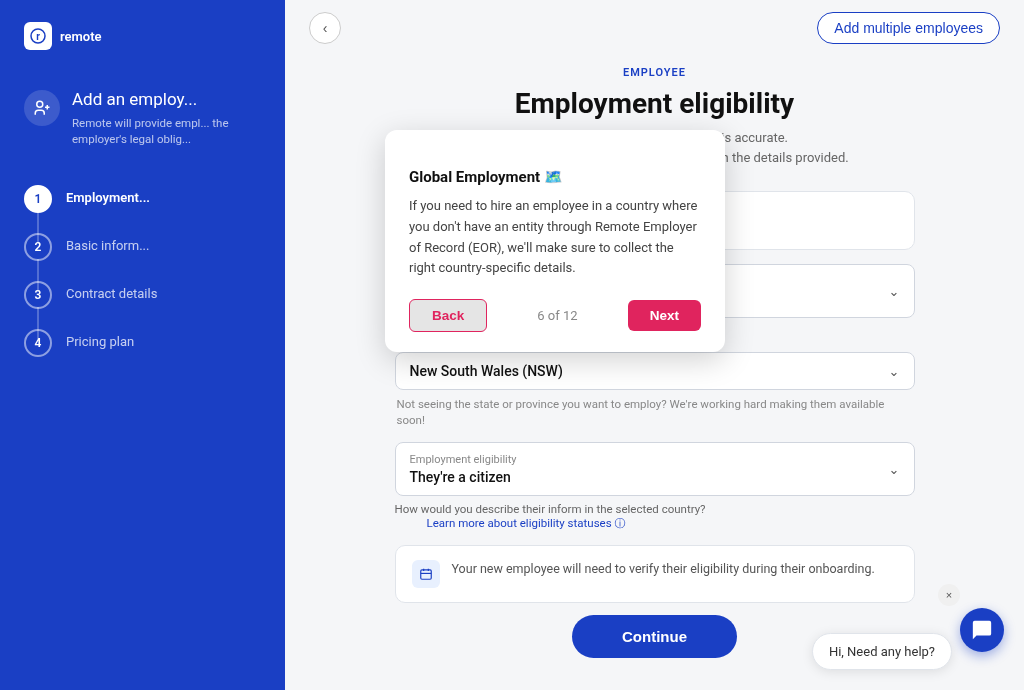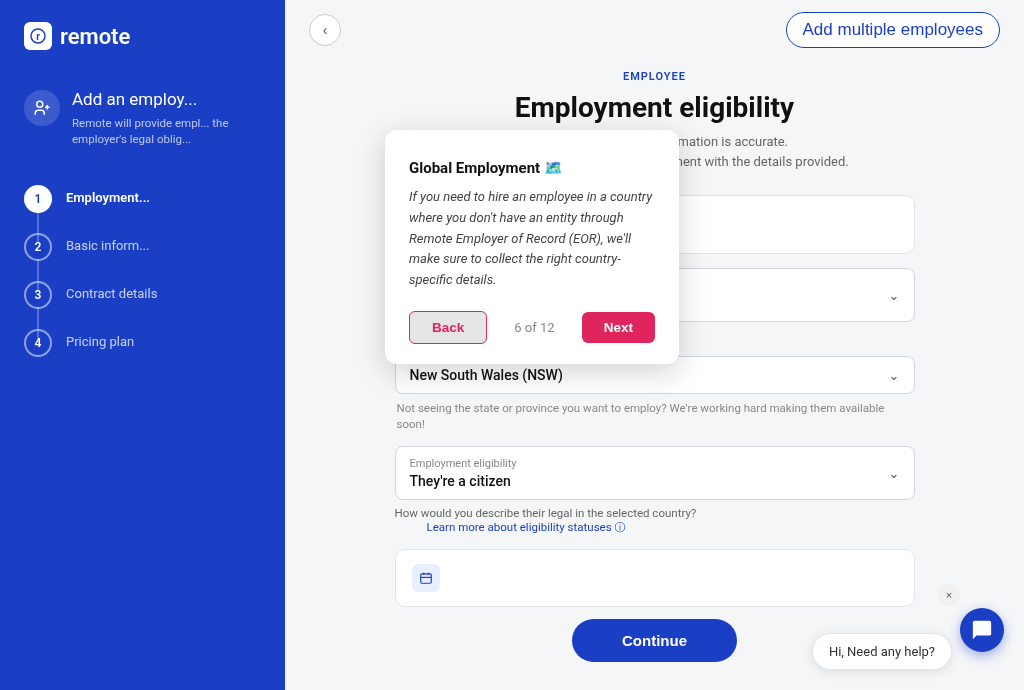--- a/index.html
+++ b/index.html
@@ -36,21 +36,21 @@
       border-radius: 6px;
       display: flex;
       align-items: center;
       justify-content: center;
       font-weight: bold;
       color: #1a3fc4;
       font-size: 14px;
     }
     .logo-text {
       color: white;
-      font-size: 22px;
+      font-size: 13px;
       font-weight: 600;
     }
 
     .sidebar-header {
       padding: 16px 24px 20px;
       display: flex;
       align-items: flex-start;
       gap: 12px;
     }
     .add-employee-icon {
@@ -164,21 +164,21 @@
       cursor: pointer;
       color: #555;
       font-size: 14px;
     }
     .add-multiple-btn {
       border: 1.5px solid #1a3fc4;
       background: white;
       color: #1a3fc4;
       padding: 7px 16px;
       border-radius: 20px;
-      font-size: 17px;
+      font-size: 14px;
       font-weight: 500;
       cursor: pointer;
     }
 
     
     .form-area {
       flex: 1;
       overflow-y: auto;
       padding: 0 24px 24px;
       display: flex;
@@ -348,40 +348,39 @@
     .tooltip-overlay {
       position: absolute;
       top: 0; left: 0; right: 0; bottom: 0;
       z-index: 100;
       pointer-events: none;
     }
     .tooltip-card {
       position: absolute;
       top: 130px;
       left: 100px;
-      width: 294px;
+      width: 340px;
       background: white;
       border-radius: 12px;
       box-shadow: 0 8px 30px rgba(0,0,0,0.18);
-      padding: 29px 24px 20px;
+      padding: 38px 24px 20px;
       pointer-events: all;
       z-index: 200;
     }
     .tooltip-title {
       font-size: 15px;
       font-weight: 700;
       color: #111;
       margin-bottom: 10px;
     }
     .tooltip-body {
       font-size: 13px;
       color: #444;
       line-height: 1.6;
       margin-bottom: 20px;
-      font-style: italic;
     }
     .tooltip-footer {
       display: flex;
       align-items: center;
       justify-content: space-between;
     }
     .tooltip-back-btn {
       border: 1.5px solid #e0245e;
       background: #e5e5e5;
       color: #e0245e;
@@ -541,34 +540,35 @@
         <span class="select-chevron">⌄</span>
       </div>
       <div class="field-hint-warning">Not seeing the state or province you want to employ? We're working hard making them available soon!</div>
 
       <div class="select-group">
         <div class="select-label">Employment eligibility</div>
         <div class="select-value">They're a citizen</div>
         <span class="select-chevron">⌄</span>
       </div>
       <div class="eligibility-hint">
-        <span>How would you describe their legal in the selected country?</span><br>
+        <span>How would you describe their inform in the selected country?</span><br>
         <a class="eligibility-link" href="#">Learn more about eligibility statuses</a>
         <span style="color:#1a3fc4;font-size:11px;">ⓘ</span>
       </div>
 
       <div class="onboarding-notice">
         <div class="notice-icon">
           <svg width="14" height="14" viewBox="0 0 24 24" fill="none" stroke="#1a3fc4" stroke-width="2">
             <rect x="3" y="5" width="18" height="16" rx="2"></rect>
             <polyline points="16 3 16 7"></polyline>
             <polyline points="8 3 8 7"></polyline>
             <line x1="3" y1="11" x2="21" y2="11"></line>
           </svg>
         </div>
+        <div class="notice-text">Your new employee will need to verify their eligibility during their onboarding.</div>
       </div>
 
     </div>
 
     <div class="continue-btn-wrap">
       <button class="continue-btn">Continue</button>
     </div>
 
   </div>
 

